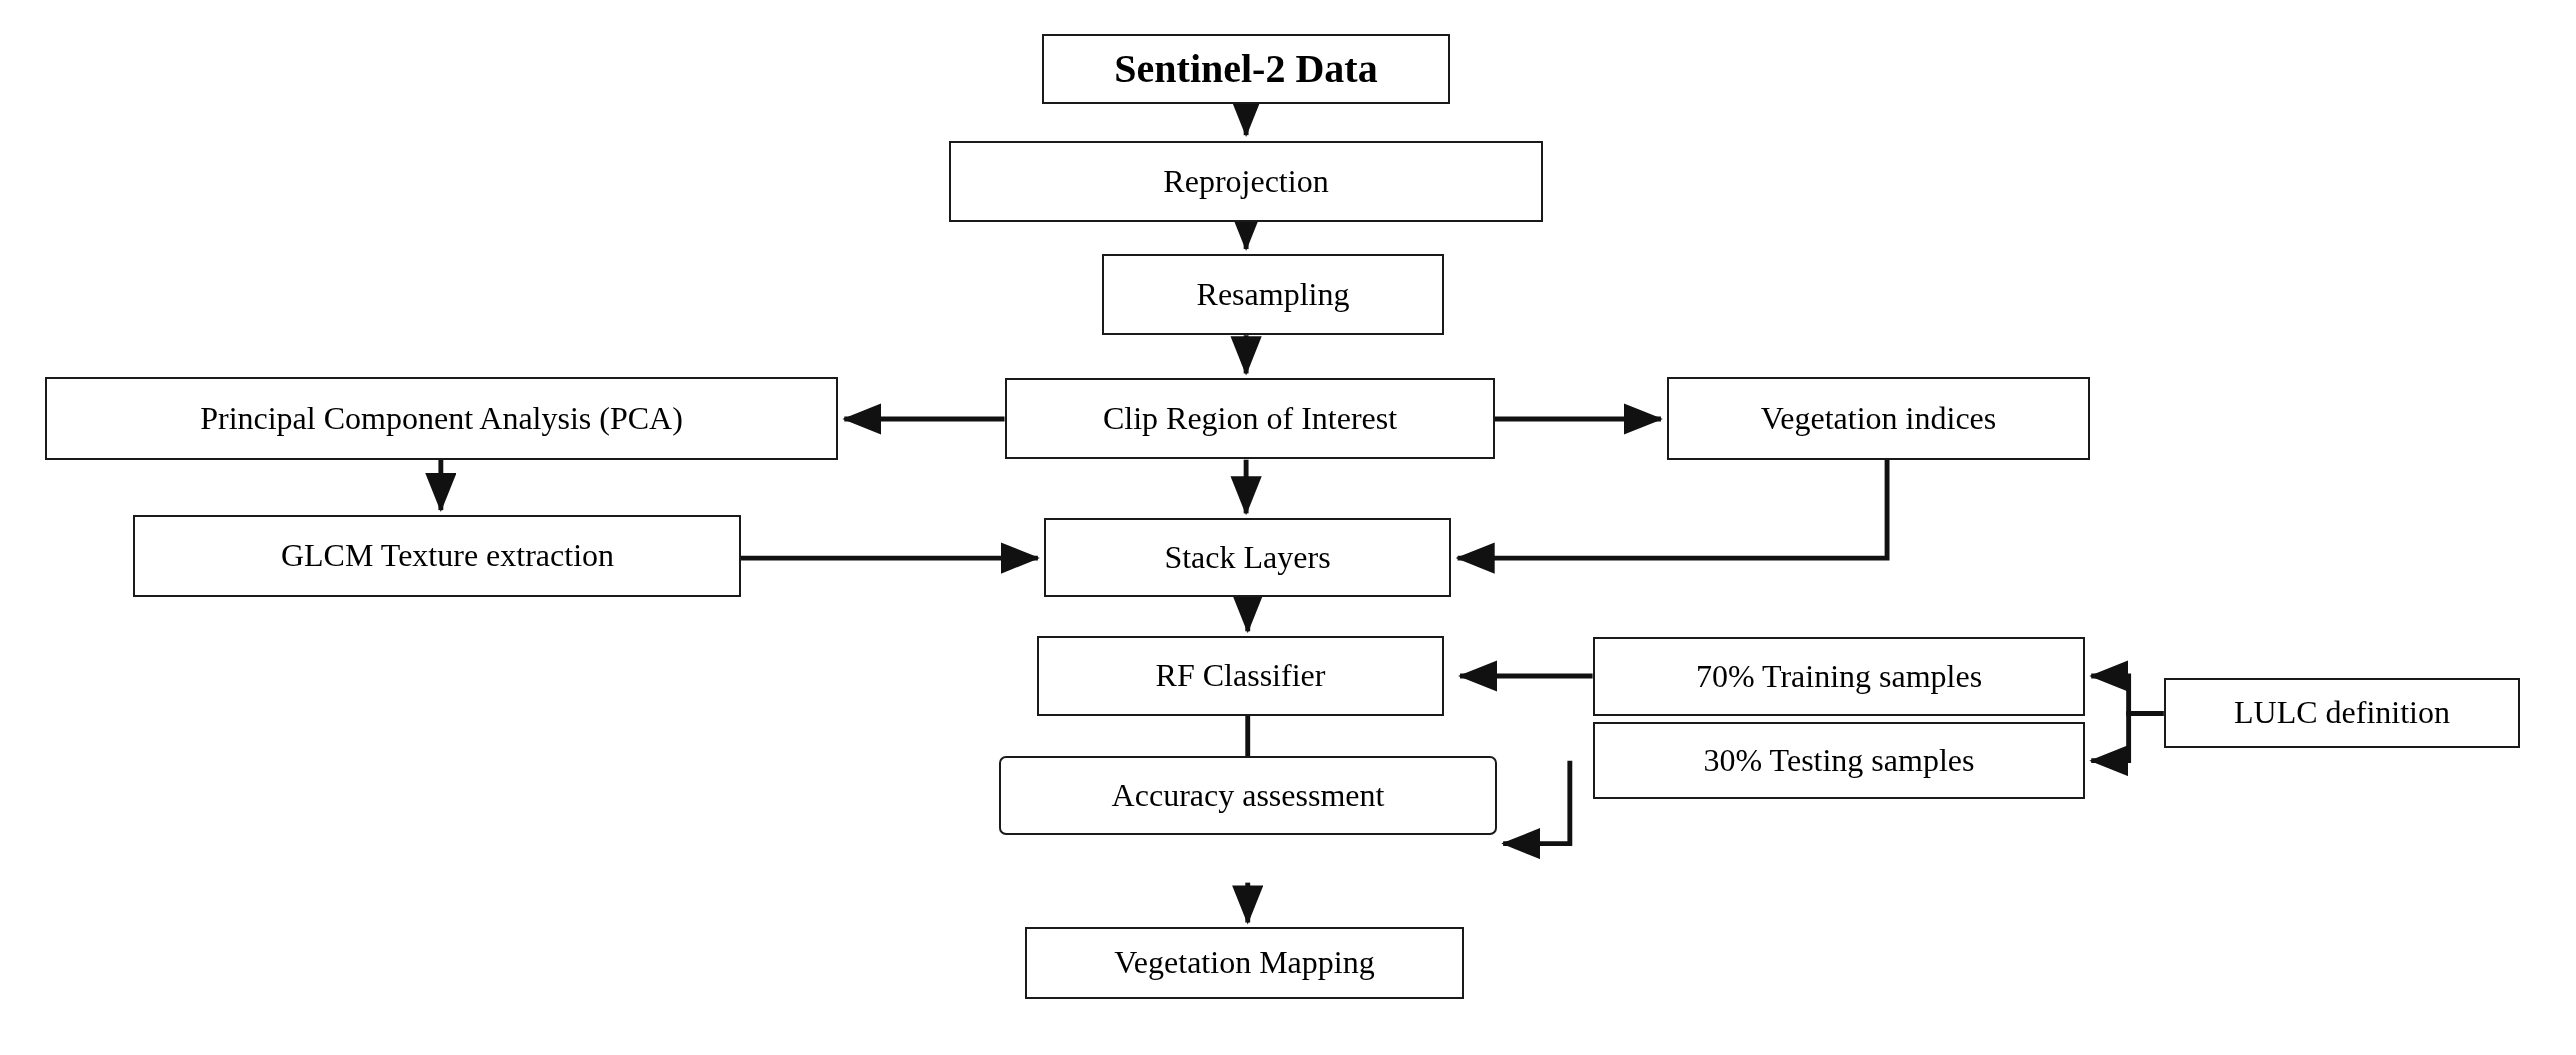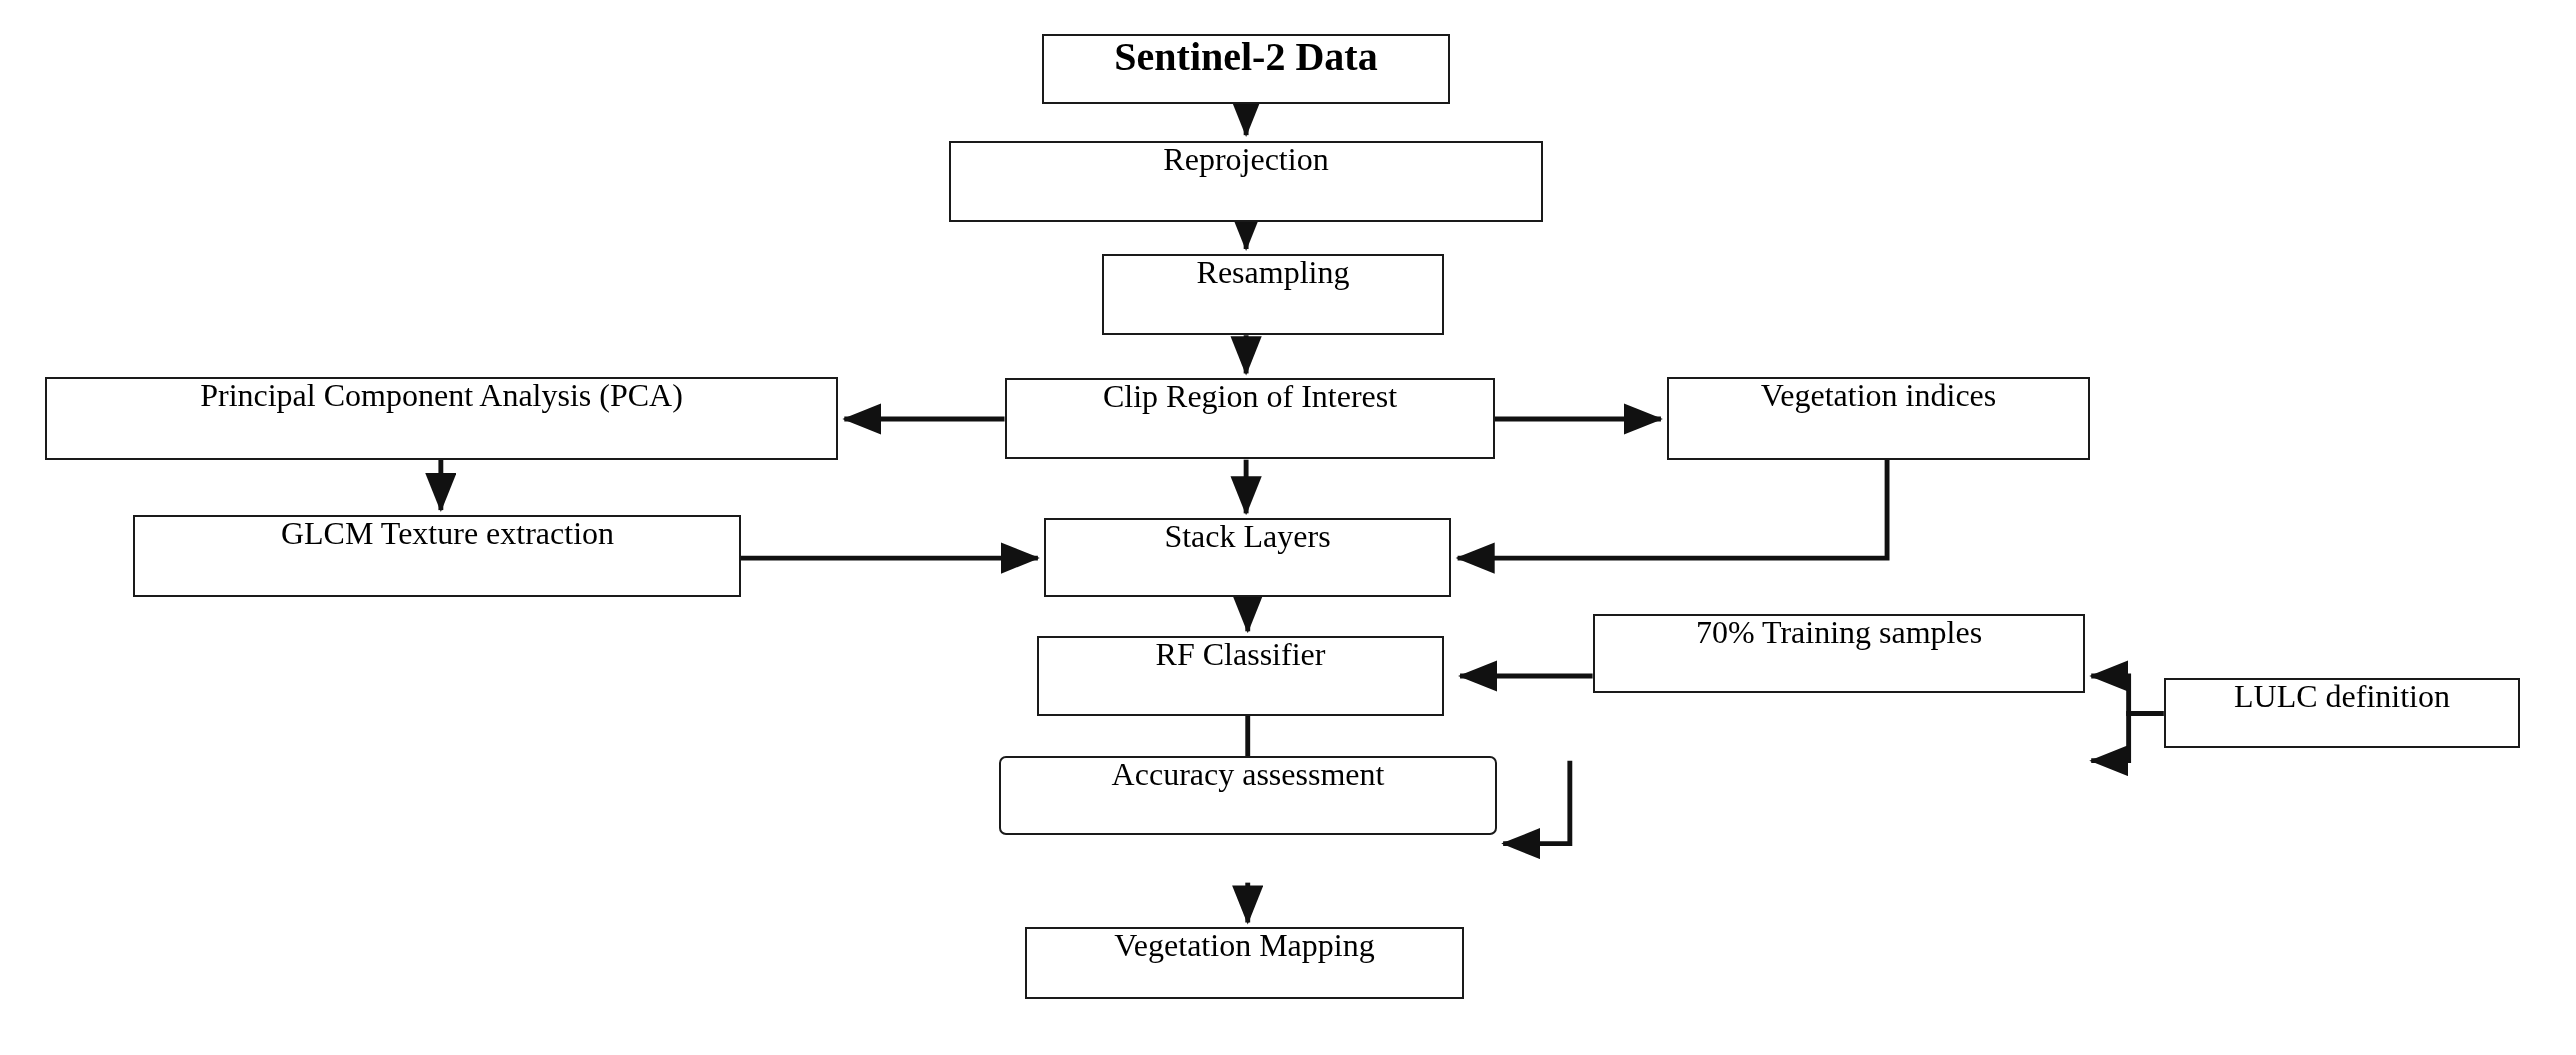--- a/index.html
+++ b/index.html
@@ -24,21 +24,21 @@
     width: 2576px;
     height: 1056px;
     pointer-events: none;
   }
   .node {
     position: absolute;
     box-sizing: border-box;
     border: 2.4px solid #1a1a1a;
     background: #ffffff;
     display: flex;
-    align-items: flex-start;
+    align-items: center;
     justify-content: center;
     color: #000000;
     line-height: 1.05;
     white-space: nowrap;
     z-index: 2;
   }
   .node .label {
     display: block;
     padding: 0 8.1px;
   }
@@ -121,28 +121,31 @@
   </div>
 
   <div class="node" style="left:1044px;top:518px;width:407px;height:79px;">
     <span class="label fs-normal">Stack Layers</span>
   </div>
 
   <div class="node" style="left:1037px;top:636px;width:407px;height:80px;">
     <span class="label fs-normal">RF Classifier</span>
   </div>
 
-  <div class="node" style="left:1593px;top:614px;width:492px;height:79px;">
+  <div class="node" style="left:1593px;top:637px;width:492px;height:79px;">
     <span class="label fs-normal">70% Training samples</span>
   </div>
 
   <div class="node" style="left:2164px;top:678px;width:356px;height:70px;">
     <span class="label fs-normal">LULC definition</span>
   </div>
 
+  <div class="node" style="left:1593px;top:722px;width:492px;height:77px;">
+    <span class="label fs-normal">30% Testing samples</span>
+  </div>
 
   <div class="node" style="left:999px;top:756px;width:498px;height:79px;border-radius:7px;">
     <span class="label fs-normal">Accuracy assessment</span>
   </div>
 
   <div class="node" style="left:1025px;top:927px;width:439px;height:72px;">
     <span class="label fs-normal">Vegetation Mapping</span>
   </div>
 
 </div>

